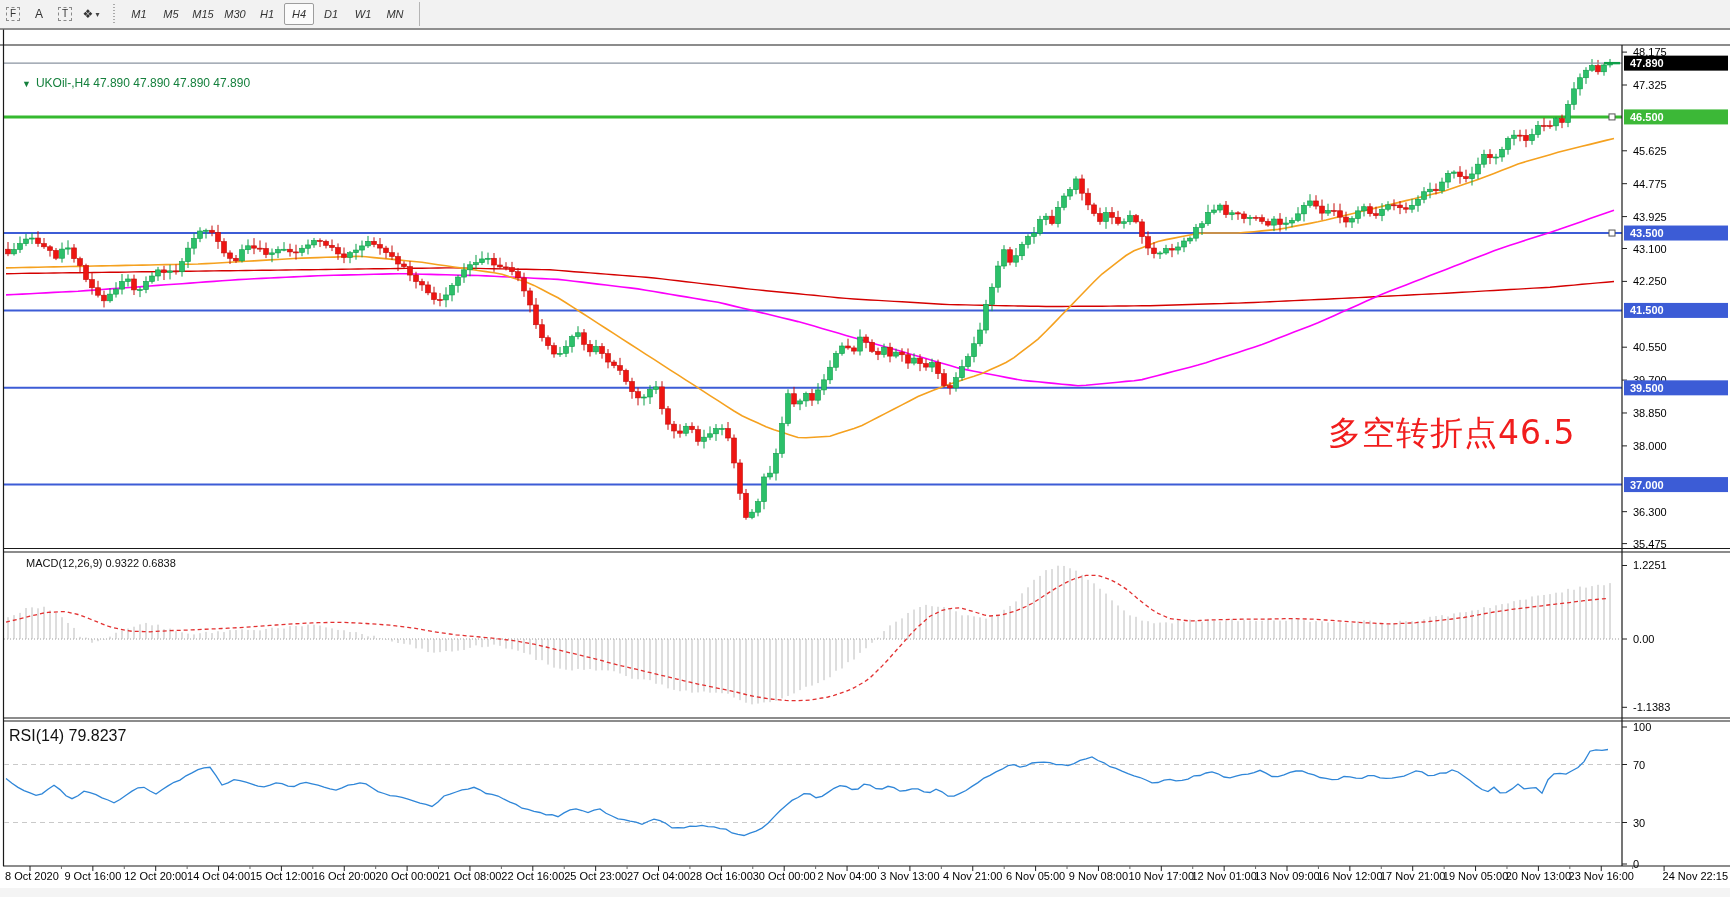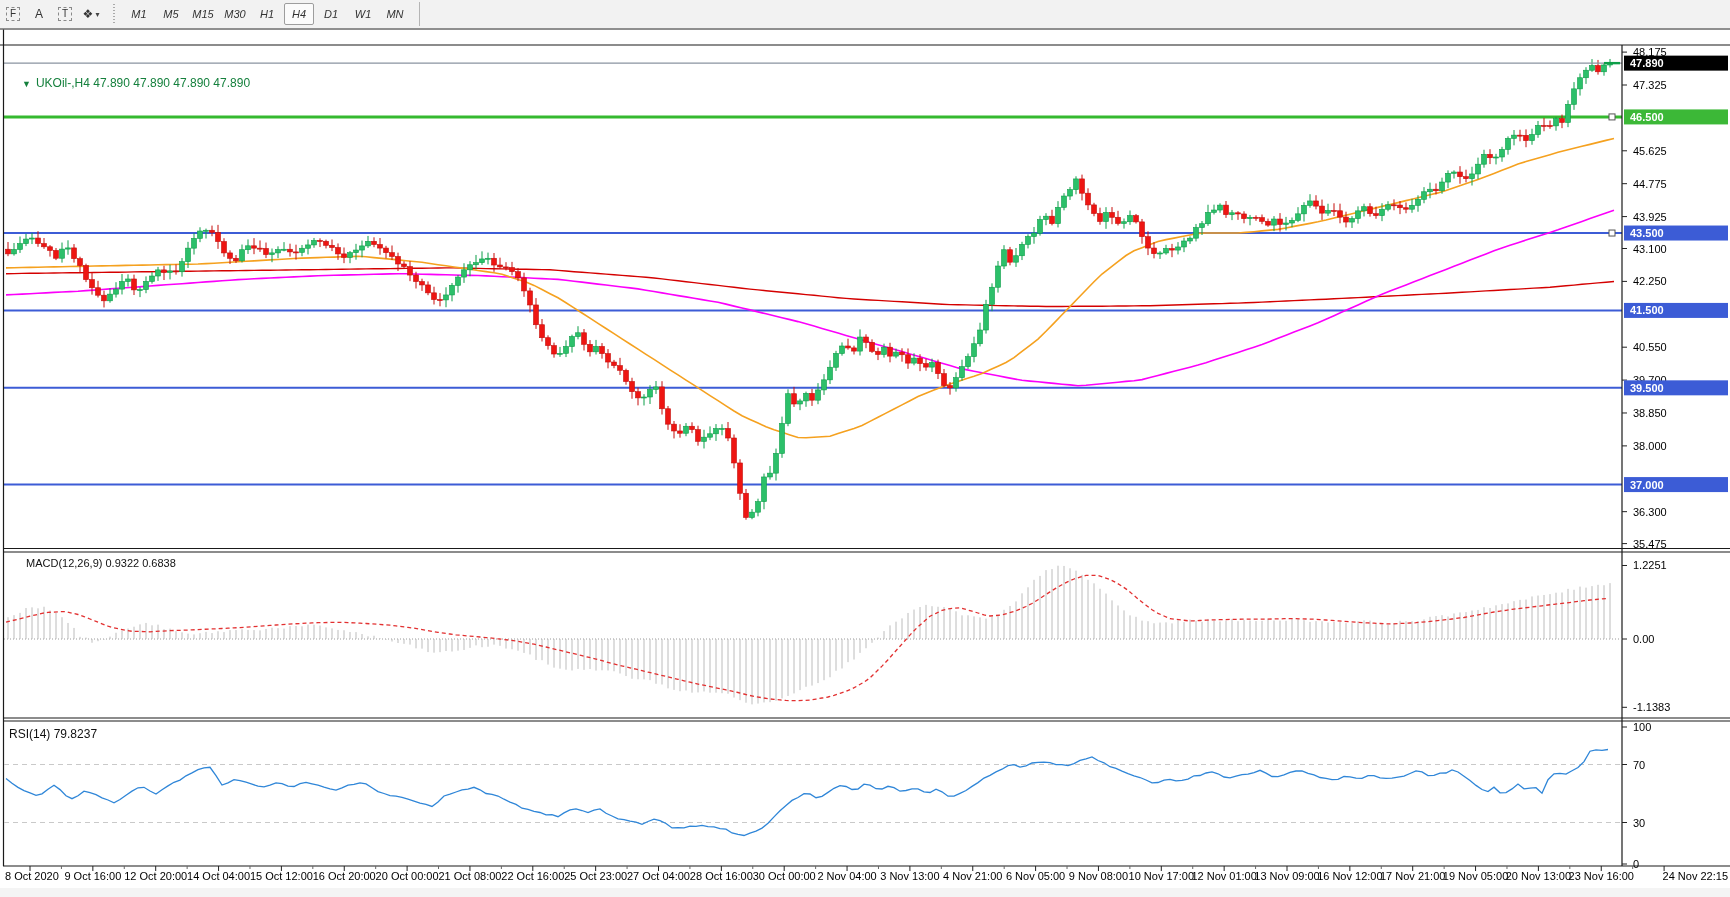--- a/index.html
+++ b/index.html
@@ -19,21 +19,21 @@
     padding:0 3px;margin:0 1px;font-size:11px;color:#333;border:1px solid transparent;border-radius:2px;font-style:italic;}
   .tf-btn.selected{background:#fbfbfb;border:1px solid #9d9d9d;box-shadow:inset 0 0 1px #fff;}
   .tb-sep{width:1px;height:24px;background:#b5b5b5;margin:0 8px;}
   
   .chart-wrap{position:relative;width:1730px;height:868px;}
   svg{position:absolute;left:0;top:0;z-index:1;}
   .overlay{position:absolute;z-index:3;pointer-events:none;white-space:nowrap;}
   #title-label{left:22px;top:3px;font-size:12px;color:#15803d;margin-top:44px;}
   #title-label .arrow{font-size:9px;margin-right:5px;}
   #macd-label{left:26px;top:528px;font-size:11px;color:#111;}
-  #rsi-label{left:9px;top:698px;font-size:12px;color:#111;}
+  #rsi-label{left:9px;top:698px;font-size:16px;color:#111;}
   #annotation{left:1328px;top:382px;font-size:33px;color:#f11d1d;pointer-events:auto;
     font-family:"DejaVu Sans",sans-serif;letter-spacing:1px;}
   .footer{position:absolute;left:0;bottom:0;width:100%;height:9px;background:#f4f4f4;z-index:2;}
 </style>
 </head>
 <body>
 
 <div class="toolbar" id="toolbar">
     <span class="tool frame">
       <span class="">F</span>
@@ -1048,14 +1048,15 @@
         <line x1="1664.1000000000001" y1="866" x2="1664.1000000000001" y2="871" stroke="#222" stroke-width="1"></line>
         <text x="1728" y="880" text-anchor="end" font-size="11" fill="#000000" font-family="&quot;Liberation Sans&quot;,sans-serif">24 Nov 22:15</text>
       </g>
     </svg>
 
   <div class="overlay" id="title-label">
     <span class="arrow">▼</span><span>UKOil-,H4 47.890 47.890 47.890 47.890</span>
   </div>
   <div class="overlay" id="macd-label">MACD(12,26,9) 0.9322 0.6838</div>
   <div class="overlay" id="rsi-label">RSI(14) 79.8237</div>
+  <div class="overlay" id="annotation">多空转折点46.5</div>
   <div class="footer"></div>
 </div>
 
 </body></html>

